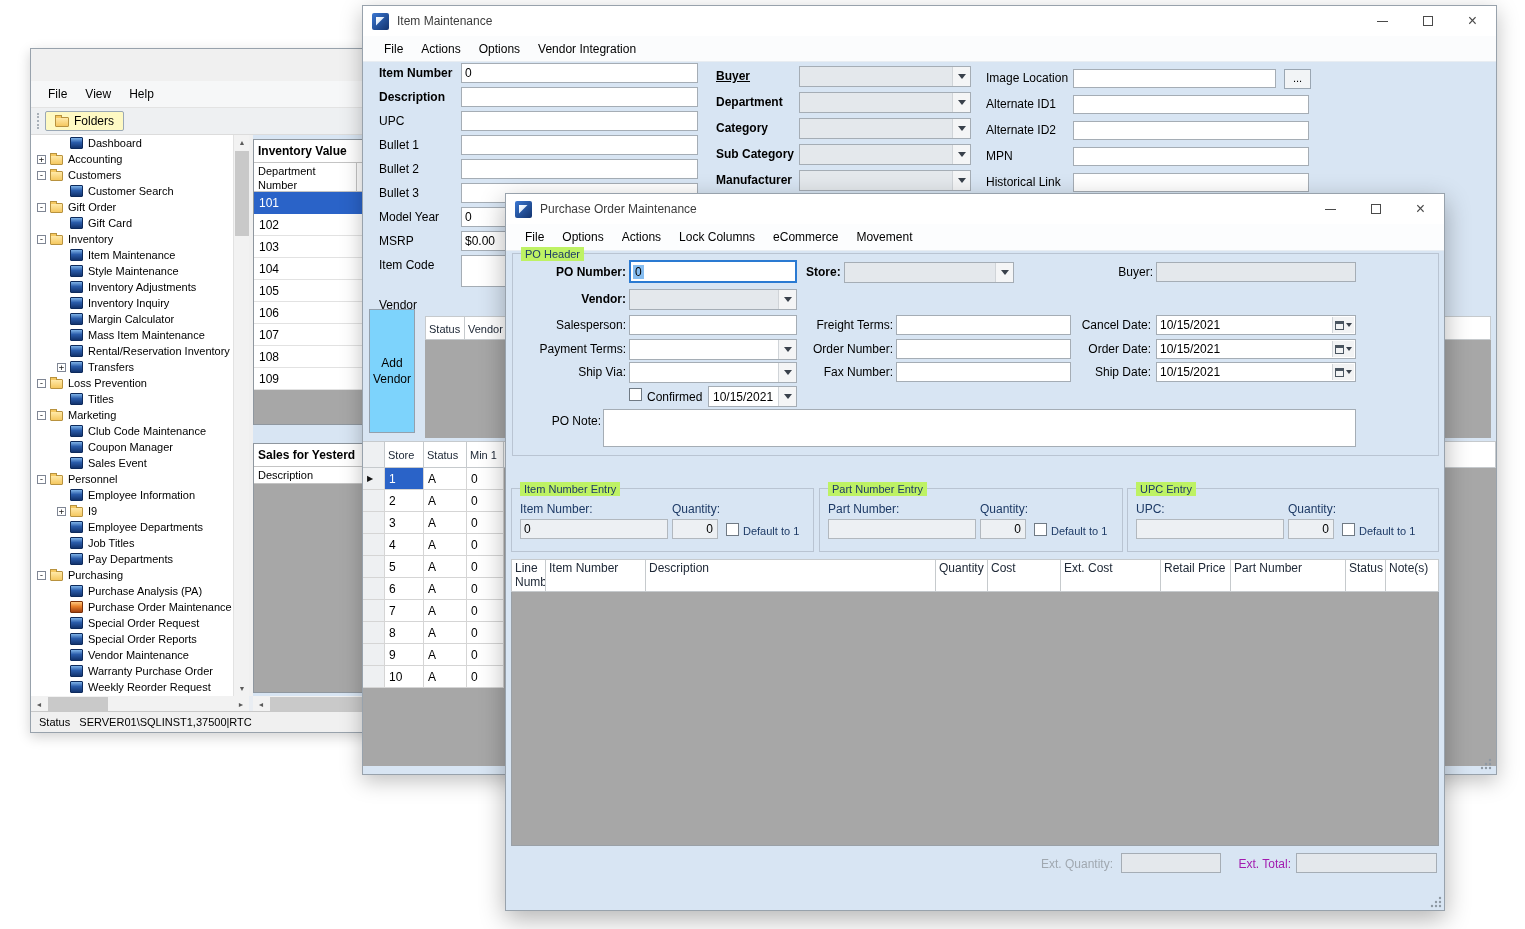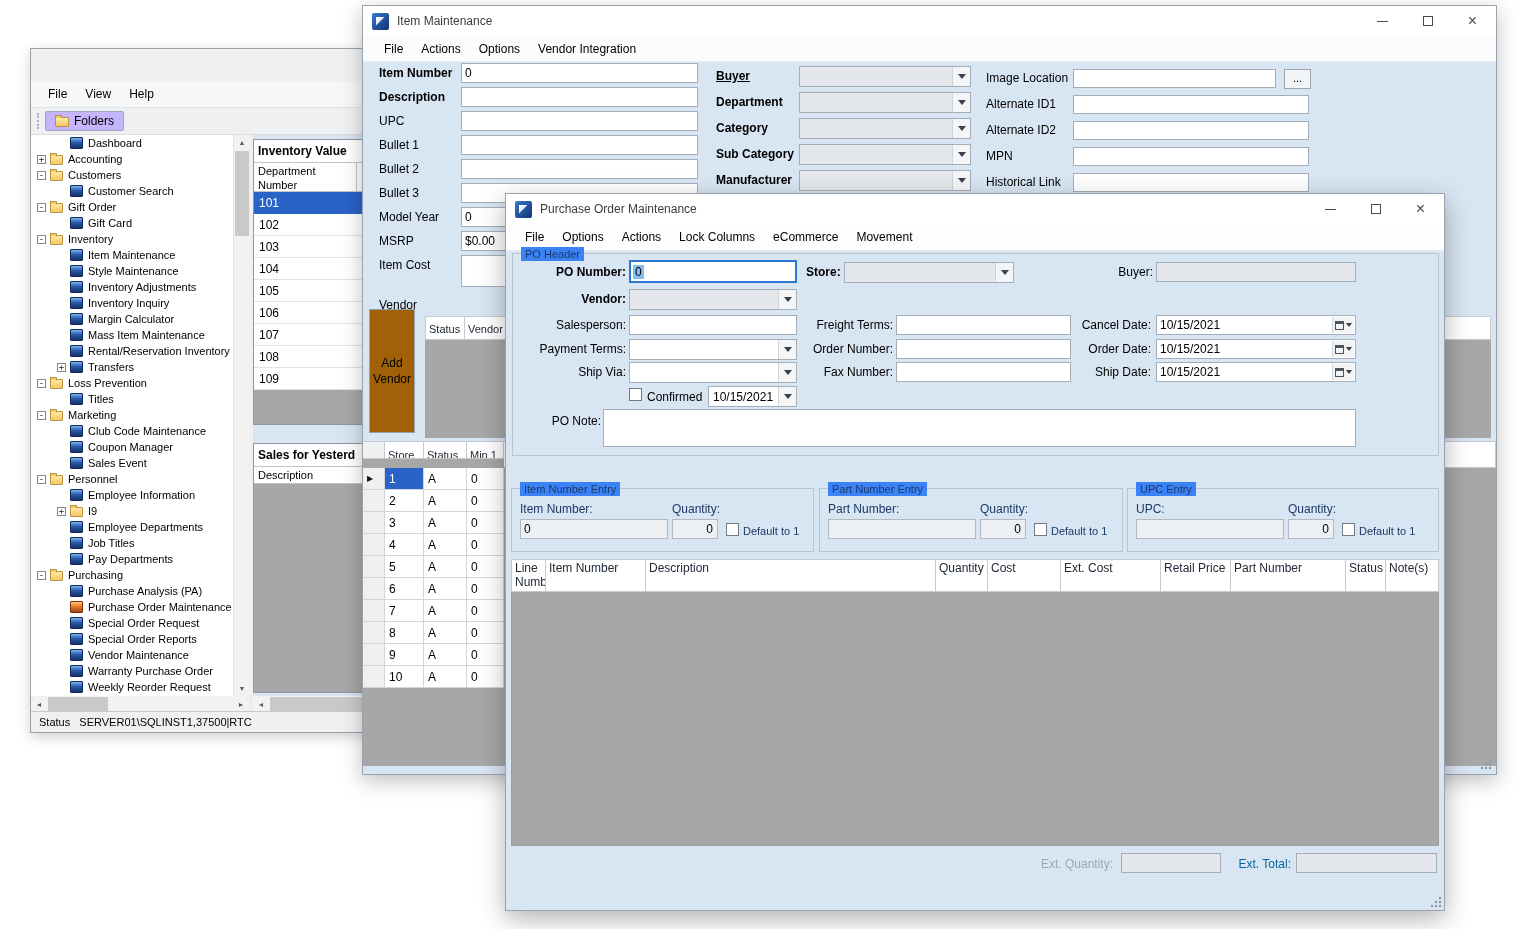--- a/index.html
+++ b/index.html
@@ -32,35 +32,35 @@
   .combo.dim { background:#e4e8ec; }
   .combo-arrow { position:absolute; right:0; top:0; bottom:0; width:18px; background:#f4f5f6; border-left:1px solid #d0d4d8; display:flex; align-items:center; justify-content:center; }
   .combo-arrow::after { content:""; width:0; height:0; border-left:4px solid transparent; border-right:4px solid transparent; border-top:5px solid #39414b; }
   .combo-val { font-size:12px; padding:3px 0 0 4px; display:block; }
   .checkbox { position:absolute; width:13px; height:13px; background:#fff; border:1px solid #707a84; }
   .date-btn { position:absolute; right:1px; top:1px; bottom:1px; width:22px; background:#f2f3f4; border-left:1px solid #d0d4d8; display:flex; align-items:center; justify-content:center; gap:2px; }
   .cal-ic { width:9px; height:9px; border:1px solid #4a5560; border-top:3px solid #4a5560; display:block; }
   .tri-ic { width:0; height:0; border-left:3px solid transparent; border-right:3px solid transparent; border-top:4px solid #39414b; display:block; }
   .mini-btn { position:absolute; background:#f2f4f6; border:1px solid #9aa6b2; font-size:11px; text-align:center; line-height:17px; }
   .groupbox { position:absolute; border:1px solid #b9c4d2; }
-  .group-title { position:absolute; top:-7px; left:8px; font-size:11px; color:#1d3a66; background:#3b82f6; padding:0 4px; line-height:14px; white-space:nowrap; }
+  .group-title { position:absolute; top:-7px; left:8px; font-size:11px; color:#1d3a66; background:#bef264; padding:0 4px; line-height:14px; white-space:nowrap; }
   .gh-cell { flex:none; background:#fff; border:1px solid #c6cacd; border-left:none; font-size:12px; color:#202a38; padding:2px 3px; overflow:hidden; line-height:1.15; }
   .gh-first, .grid-head .gh-cell:first-child { border-left:1px solid #c6cacd; }
   .gh-fill { flex:1; background:#fff; border:1px solid #c6cacd; border-left:none; }
   .abs-host { position:absolute; inset:0; }
   .pre { white-space:pre; }
   .b { font-weight:bold; }
 
   
   #bo-window { left:30px; top:48px; width:500px; height:685px; z-index:1; background:#f0f0f0; box-shadow:0 4px 12px rgba(0,0,0,.18); }
   #bo-window .titlebar { height:32px; }
   #bo-menu { left:0; top:32px; right:0; height:27px; background:#f6f7f8; border-bottom:1px solid #e3e3e3; padding-left:8px; }
   #bo-toolbar { position:absolute; left:0; top:59px; right:0; height:27px; background:#eef0f2; border-bottom:1px solid #dcdcdc; display:flex; align-items:center; padding-left:4px; }
   .grip-dotted { border-left:2px dotted #a8b0b8; height:16px; margin:0 6px 0 2px; }
-  #folders-btn { display:flex; align-items:center; gap:5px; border:1px solid #9aa8b6; background:#c4b5fd; border-radius:2px; padding:2px 9px; font-size:12px; font-family:inherit; }
+  #folders-btn { display:flex; align-items:center; gap:5px; border:1px solid #9aa8b6; background:#fef9c3; border-radius:2px; padding:2px 9px; font-size:12px; font-family:inherit; }
   .folder-glyph { width:14px; height:10px; background:linear-gradient(180deg,#ffe9a8,#f5c860); border:1px solid #b8923e; border-radius:1px; position:relative; margin-top:2px; flex:none; }
   .folder-glyph::before { content:""; position:absolute; left:-1px; top:-3px; width:5px; height:2px; background:#f5c860; border:1px solid #b8923e; border-bottom:none; }
   #bo-tree { position:absolute; left:0; top:86px; width:202px; height:561px; background:#fff; overflow:hidden; }
   .tree-row { display:flex; align-items:center; height:16px; font-size:11px; white-space:nowrap; padding-left:6px; }
   .tree-row.lv1 { padding-left:26px; }
   .expander { flex:none; width:9px; height:9px; border:1px solid #7f8694; background:#fff; color:#222; font-size:9px; line-height:7px; text-align:center; margin-right:4px; font-family:"DejaVu Sans Mono",monospace; }
   .expander.none { visibility:hidden; }
   .tree-icon { flex:none; width:13px; margin-right:5px; }
   .tree-icon.folder { height:10px; background:linear-gradient(180deg,#ffe9a8,#f5c860); border:1px solid #b8923e; border-radius:1px; position:relative; margin-top:2px; }
   .tree-icon.folder::before { content:""; position:absolute; left:-1px; top:-3px; width:5px; height:2px; background:#f5c860; border:1px solid #b8923e; border-bottom:none; }
@@ -90,44 +90,44 @@
   #sales-panel .colhead-cell { width:150px; }
   .inv-row { flex:none; height:22px; font-size:12px; padding:4px 0 0 5px; border-bottom:1px solid #e2e2e2; background:#fff; }
   .inv-row.sel { background:#2a63c8; color:#fff; border-bottom-color:#2a63c8; }
   .panel-filler { flex:1; background:#a7a7a7; }
 
   
   #im-window { left:362px; top:5px; width:1135px; height:770px; z-index:2; background:#d8e5f3; box-shadow:0 6px 20px rgba(0,0,0,.25); }
   #im-menu { left:0; top:30px; right:0; height:26px; background:#fbfcfd; border-bottom:1px solid #e8edf2; padding-left:12px; }
   .im-label { position:absolute; font-size:12px; white-space:nowrap; }
   #im-vendor-label { left:16px; top:292px; }
-  #add-vendor-btn { position:absolute; left:6px; top:303px; width:46px; height:124px; background:#a16207; border:1px solid #93a0ad; font-size:12px; font-family:inherit; display:flex; align-items:center; justify-content:center; text-align:center; line-height:1.35; }
+  #add-vendor-btn { position:absolute; left:6px; top:303px; width:46px; height:124px; background:#7dd3fc; border:1px solid #93a0ad; font-size:12px; font-family:inherit; display:flex; align-items:center; justify-content:center; text-align:center; line-height:1.35; }
   #im-vendor-grid { position:absolute; left:62px; top:310px; width:1066px; height:122px; background:#a7a7a7; }
   #im-vendor-head { display:flex; height:24px; }
   #im-vendor-head .gh-cell { height:24px; font-size:11px; padding-top:6px; }
   #im-browse-btn { left:921px; top:63px; width:27px; height:20px; }
   #im-store-grid { position:absolute; left:0; top:435px; width:1133px; height:325px; background:#a7a7a7; }
   #im-sg-head { position:absolute; left:0; top:0; width:100%; height:27px; display:flex; }
-  #im-sg-head .gh-cell { height:18px; font-size:11px; padding-top:7px; }
+  #im-sg-head .gh-cell { height:27px; font-size:11px; padding-top:7px; }
   .selhead { background:#eef0f2; }
   #im-sg-rows { position:absolute; left:0; top:27px; width:141px; }
   .sg-row { display:flex; height:22px; }
   .sg-cell { flex:none; background:#fff; border-right:1px solid #d5d5d5; border-bottom:1px solid #d5d5d5; font-size:12px; padding:4px 0 0 4px; overflow:hidden; }
   .sg-cell.selc { width:22px; background:#eef0f2; padding:0; }
   .sg-cell.hl { background:#2a63c8; color:#fff; }
   .row-marker::before { content:"▶"; font-size:8px; color:#111; display:block; margin:6px 0 0 4px; }
   .grip-svg { position:absolute; }
 
   
   #po-window { left:505px; top:193px; width:940px; height:718px; z-index:3; background:#d8e5f3; box-shadow:0 8px 24px rgba(0,0,0,.3); }
   #po-menu { left:0; top:30px; right:0; height:27px; background:#fcfdfe; border-bottom:1px solid #e8edf2; padding-left:10px; }
   .po-label { position:absolute; font-size:12px; white-space:nowrap; }
   .po-label.r { text-align:right; }
   .po-label.foot { color:#a0a8b0; text-align:right; }
-  .po-label.foot2 { color:#0369a1; text-align:right; }
+  .po-label.foot2 { color:#a21caf; text-align:right; }
   .entry-label { position:absolute; font-size:12px; color:#1d3a66; white-space:nowrap; }
   .entry-label.small { font-size:11px; }
   #po-grid-head { position:absolute; left:5px; top:365px; width:928px; height:33px; display:flex; }
   #po-grid-head .gh-cell { height:33px; }
   #po-grid-body { position:absolute; left:5px; top:398px; width:928px; height:254px; background:#a7a7a7; border:1px solid #9aa0a6; border-top:none; }
   #po-note-box { position:absolute; left:97px; top:215px; width:753px; height:38px; background:#fff; border:1px solid #a5adb5; }
   #po-status { position:absolute; left:0; bottom:0; width:100%; height:22px; border-top:1px solid #bcc8d4; display:flex; align-items:center; background:#d8e5f3; }
   .status-cell { margin-left:6px; height:16px; border:1px solid #aab2ba; font-size:11px; padding:2px 16px 0 4px; background:#d8e5f3; }
 </style>
 </head>
@@ -421,21 +421,21 @@
           <span class="tb-val"></span>
         </div>
         <div class="im-label" style="left: 16px; top: 204px; width: 80px;">Model Year</div>
         <div class="tb" style="left: 98px; top: 201px; width: 237px;">
           <span class="tb-val">0</span>
         </div>
         <div class="im-label" style="left: 16px; top: 228px; width: 80px;">MSRP</div>
         <div class="tb" style="left: 98px; top: 225px; width: 237px;">
           <span class="tb-val">$0.00</span>
         </div>
-        <div class="im-label" style="left: 16px; top: 252px; width: 80px;">Item Cost</div>
+        <div class="im-label" style="left: 16px; top: 252px; width: 80px;">Item Code</div>
         <div class="tb" style="left: 98px; top: 249px; width: 237px; height: 32px;">
           <span class="tb-val"></span>
         </div>
       </div>
     <div class="abs-host" id="im-fields-mid">
         <div class="im-label b" style="left: 353px; top: 63px; text-decoration: underline;">Buyer</div>
         <div class="combo dim" style="left: 436px; top: 60px; width: 172px; height: 21px;">
           <span class="combo-arrow"></span>
         </div>
         <div class="im-label b" style="left: 353px; top: 89px;">Department</div>

